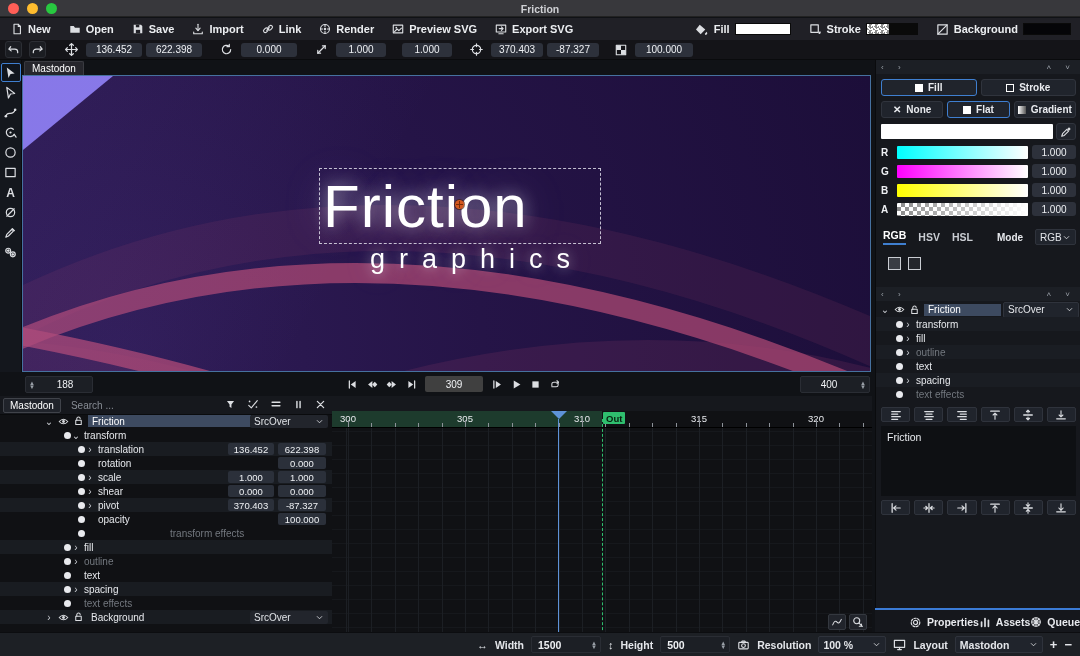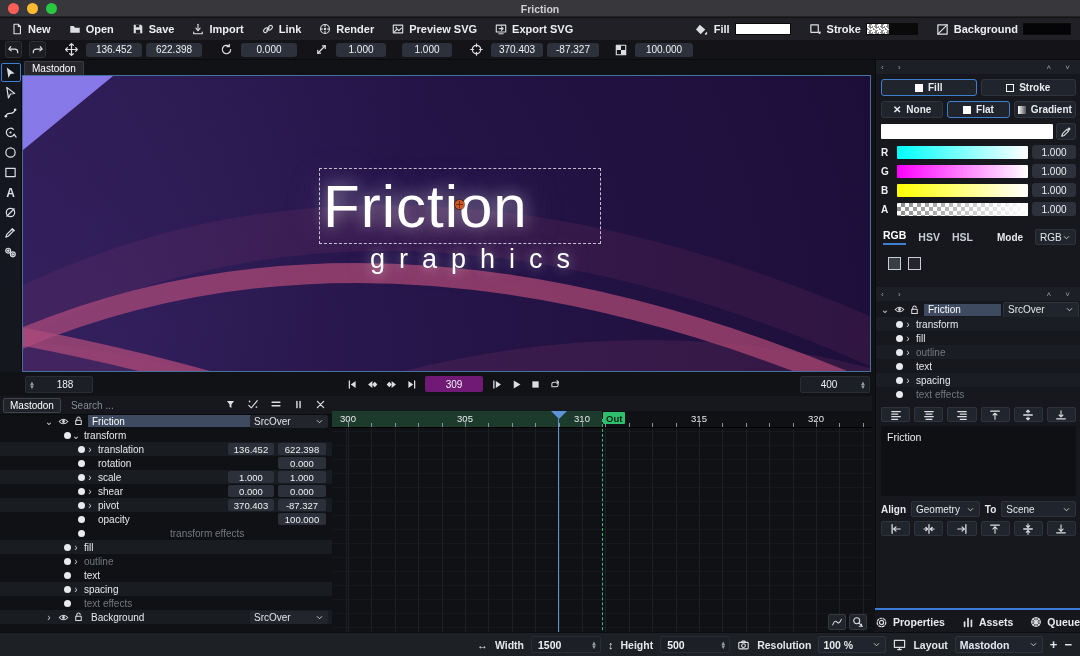--- a/index.html
+++ b/index.html
@@ -46,21 +46,21 @@
   #pivot:before,#pivot:after{content:"";position:absolute;background:#7a2d08;}
   #pivot:before{left:4px;top:1px;width:1px;height:7px;}
   #pivot:after{left:1px;top:4px;width:7px;height:1px;}
   .chdr-icons{right:6px;top:61px;gap:10px;color:#cfd2d6;}
 
   
   #framebar{left:0;top:372px;width:872px;height:24px;background:#101216;border-bottom:1px solid #0a0b0d;}
   .spinbox{background:#1c1f25;border:1px solid #2a2d34;border-radius:2px;height:15px;display:flex;align-items:center;color:#eef0f3;}
   .spinner{display:flex;flex-direction:column;justify-content:center;line-height:4px;color:#9aa0a8;font-size:6px;padding:0 3px;}
   #playback{gap:8px;color:#e4e6ea;}
-  #frame-display{background:#701a75;border-radius:2px;width:58px;height:16px;display:flex;align-items:center;justify-content:center;color:#f0f2f5;}
+  #frame-display{background:#404040;border-radius:2px;width:58px;height:16px;display:flex;align-items:center;justify-content:center;color:#f0f2f5;}
 
   
   #timeline{left:0;top:396px;width:872px;height:236px;background:#101114;}
   #tl-header{left:0;top:0;width:872px;height:18px;background:#16181d;border-bottom:1px solid #0a0b0d;}
   .ttab{background:#20232a;border:1px solid #40434a;color:#fff;padding:1px 6px;font-size:10px;border-radius:2px;margin-left:3px;}
   #tl-search{color:#878c94;margin-left:10px;font-size:10px;}
   .thdr-icons{position:absolute;right:546px;top:2px;display:flex;gap:11px;color:#d3d6da;}
   .trow{position:absolute;left:0;width:332px;height:14px;display:flex;align-items:center;}
   .trow.stripe{background:#191c21;}
   .dot{width:7px;height:7px;border-radius:50%;background:#e9eaee;flex:0 0 auto;}
@@ -94,21 +94,21 @@
   .slider{height:13px;border-radius:1px;}
   .chanlabel{width:12px;color:#eef0f3;font-weight:bold;}
   .checker{background-image:linear-gradient(45deg,#8a8a8a 25%,transparent 25%),linear-gradient(-45deg,#8a8a8a 25%,transparent 25%),linear-gradient(45deg,transparent 75%,#8a8a8a 75%),linear-gradient(-45deg,transparent 75%,#8a8a8a 75%);background-size:8px 8px;background-position:0 0,0 4px,4px -4px,-4px 0;background-color:#fff;}
   .modebtn{color:#c9ccd2;font-size:10.5px;font-weight:bold;}
   .modebtn.on{color:#fff;border-bottom:2px solid #3f7fd0;padding-bottom:2px;}
   .rtrow{position:absolute;left:0;width:205px;height:14px;display:flex;align-items:center;}
   .rtrow.stripe{background:#1a1d23;}
   .dd{background:#20242c;border:1px solid #2f333c;border-radius:2px;height:14px;display:flex;align-items:center;justify-content:space-between;color:#e4e6ea;padding:0 4px;}
   .alignbtn{width:29px;height:13px;background:#20242c;border:1px solid #2f333c;border-radius:2px;display:flex;align-items:center;justify-content:center;}
   #textarea-box{background:#0e1013;height:60px;color:#e9ebef;padding:5px 6px;font-size:10.5px;}
-  #ptabs{left:875px;top:608px;width:205px;height:24px;background:#15171c;border-top:2px solid #3b7bd6;display:flex;align-items:center;justify-content:space-between;color:#e8eaee;font-weight:bold;font-size:10.5px;}
+  #ptabs{left:875px;top:608px;width:205px;height:24px;background:#15171c;border-top:2px solid #3b7bd6;display:flex;align-items:center;justify-content:flex-end;color:#e8eaee;font-weight:bold;font-size:10.5px;}
   .ptab{display:flex;align-items:center;gap:5px;}
 
   
   #statusbar{left:0;top:632px;width:1080px;height:24px;background:#1d2025;border-top:1px solid #0c0d10;display:flex;align-items:center;justify-content:flex-end;gap:7px;padding-right:8px;box-sizing:border-box;color:#e4e6ea;font-size:10.5px;font-weight:bold;}
   .sbicon{color:#dfe2e6;font-size:11px;font-weight:normal;}
 </style>
 </head>
 <body>
 
 <div id="app">
@@ -884,40 +884,20 @@
             <svg width="12" height="12" viewBox="0 0 14 14" fill="none" stroke="#dcdee2" stroke-width="1.3" stroke-linecap="round" stroke-linejoin="round">
               <path d="M2 11.5h10" stroke-width="1.5"></path>
               <path d="M7 2v7M4.8 7L7 9.2 9.2 7"></path>
             </svg>
           </span>
         </span>
       </div>
     <div style="padding:4px 5px 0 5px;">
       <div id="textarea-box">Friction</div>
     </div>
-    <div class="flex" style="padding:5px 5px 0 5px;gap:5px;">
-      <span style="font-weight:bold">Align</span>
-      <span class="dd" style="flex:1">
-        <span>Geometry</span>
-        <span class="ic">
-            <svg width="9" height="9" viewBox="0 0 14 14" fill="none" stroke="#dcdee2" stroke-width="1.3" stroke-linecap="round" stroke-linejoin="round">
-              <path d="M3.5 5.5L7 9l3.5-3.5"></path>
-            </svg>
-          </span>
-      </span>
-      <span style="font-weight:bold">To</span>
-      <span class="dd" style="flex:1.1">
-        <span>Scene</span>
-        <span class="ic">
-            <svg width="9" height="9" viewBox="0 0 14 14" fill="none" stroke="#dcdee2" stroke-width="1.3" stroke-linecap="round" stroke-linejoin="round">
-              <path d="M3.5 5.5L7 9l3.5-3.5"></path>
-            </svg>
-          </span>
-      </span>
-    </div>
     <div id="alignto-row" class="flex" style="padding:4px 5px 0 5px;gap:4px;">
         <span class="alignbtn" style="flex: 1 1 0%;">
           <span class="ic">
             <svg width="12" height="12" viewBox="0 0 14 14" fill="none" stroke="#dcdee2" stroke-width="1.3" stroke-linecap="round" stroke-linejoin="round">
               <path d="M2.5 2v10" stroke-width="1.5"></path>
               <path d="M12 7H4.5M7 4.5L4.2 7 7 9.5"></path>
             </svg>
           </span>
         </span>
         <span class="alignbtn" style="flex: 1 1 0%;">

